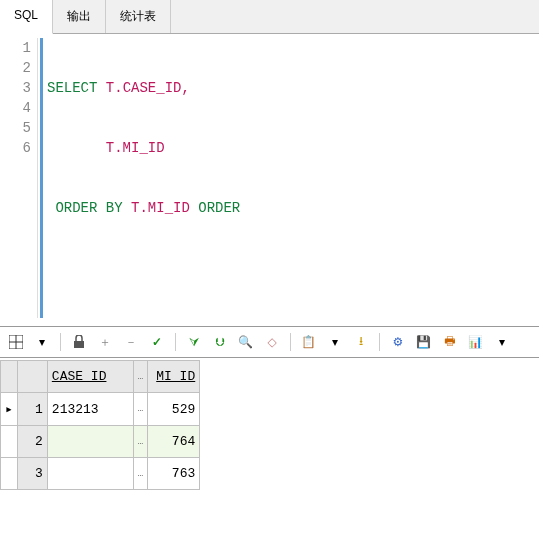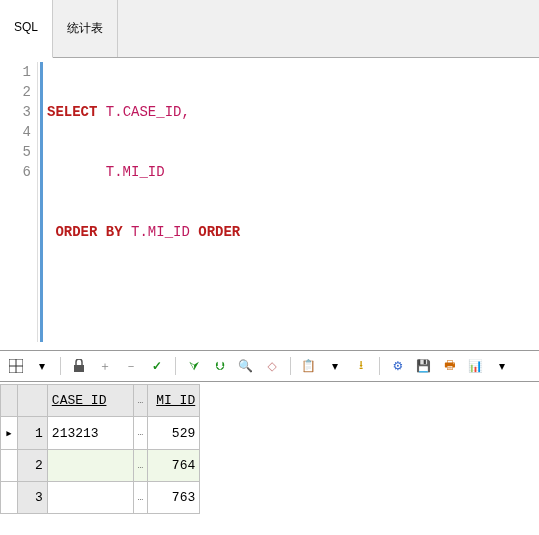--- a/index.html
+++ b/index.html
@@ -1,26 +1,26 @@
 <!DOCTYPE html>
 <html><head>
 <meta charset="utf-8">
 <style>
 * { box-sizing: border-box; margin: 0; padding: 0; }
 body { font-family: "Microsoft YaHei", Arial, sans-serif; font-size: 12px; background: #fff; width: 539px; }
 .tabs { display: flex; border-bottom: 1px solid #aaa; background: #f0f0f0; }
-.tab { padding: 20px 14px; border-right: 1px solid #ccc; cursor: pointer; background: #f0f0f0; }
+.tab { padding: 8px 14px; border-right: 1px solid #ccc; cursor: pointer; background: #f0f0f0; }
 .tab.active { background: #fff; border-bottom: 1px solid #fff; margin-bottom: -1px; }
 .editor { font-family: Consolas, "Courier New", monospace; font-size: 14px; line-height: 20px; padding: 4px 0; display: flex; }
 .gutter { width: 38px; text-align: right; color: #888; padding-right: 6px; border-right: 1px solid #ddd; }
 .gutter div { height: 20px; }
 .code-border { border-left: 3px solid #5b9bd5; padding-left: 4px; margin-left: 2px; }
 .code-lines { white-space: pre; }
 .code-lines div { height: 20px; }
-.kw { color: #b91c1c; font-weight: bold; }
+.kw { color: #15803d; font-weight: normal; }
 .ident { color: #be185d; }
 .comment { color: #d00000; font-style: italic; }
 .toolbar { border-top: 1px solid #999; border-bottom: 1px solid #999; padding: 6px 8px; display: flex; align-items: center; gap: 10px; margin-top: 4px; }
 .tb-icon { width: 16px; height: 16px; display: flex; align-items: center; justify-content: center; cursor: pointer; }
 .tb-sep { width: 1px; height: 18px; background: #ccc; }
 .grid-wrap { margin-top: 2px; }
 table.grid { border-collapse: collapse; font-family: Consolas, "Courier New", monospace; font-size: 13px; }
 .grid th, .grid td { border: 1px solid #c0c0c0; height: 18px; padding: 8px 4px; }
 .grid th { background: #e8e8e8; font-weight: normal; }
 .corner { width: 14px; background: #e8e8e8; }
@@ -31,20 +31,21 @@
 tr.even td.cell { background: #f0f8e8; }
 tr.odd td.cell { background: #fff; }
 .row-marker { width: 14px; text-align: center; color: #000; }
 .hdr-underline { text-decoration: underline; }
 </style>
 </head>
 <body>
 
 <div class="tabs">
   <div class="tab active">SQL</div>
+  <div class="tab">输出</div>
   <div class="tab">统计表</div>
 </div>
 
 <div class="editor">
   <div class="gutter">
     <div>1</div>
     <div>2</div>
     <div>3</div>
     <div>4</div>
     <div>5</div>

